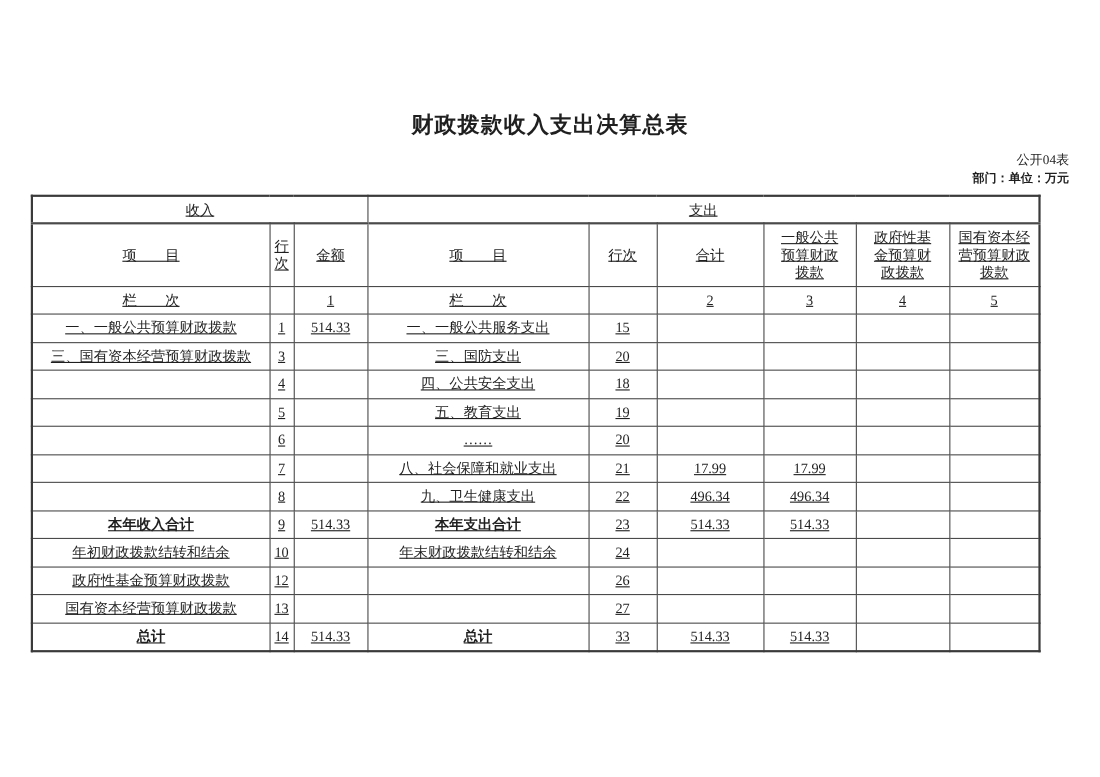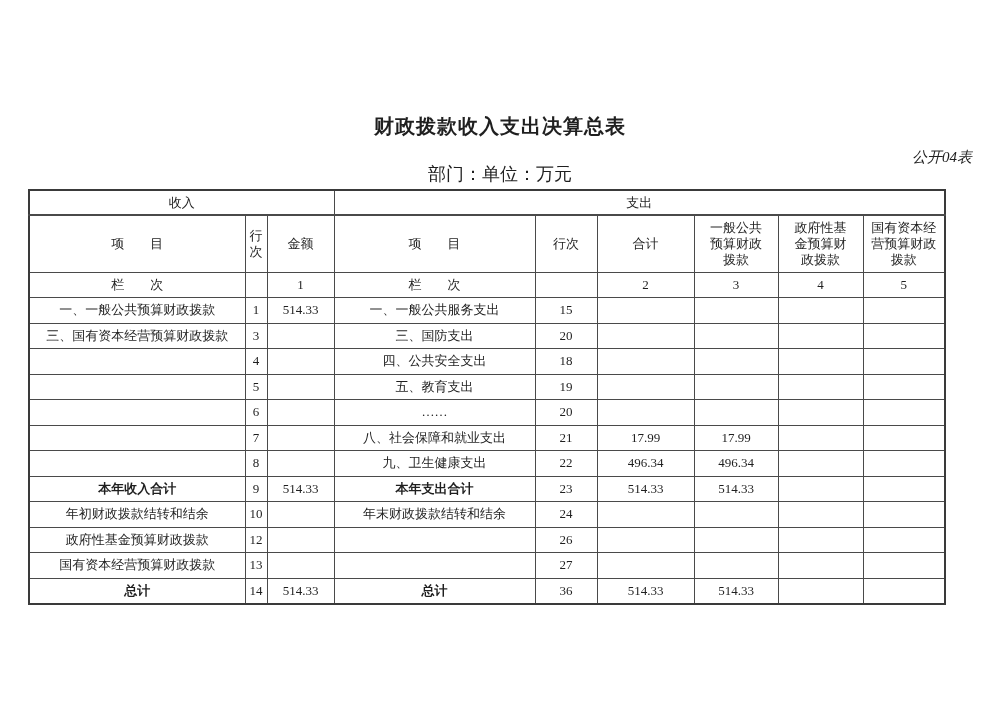--- a/index.html
+++ b/index.html
@@ -2,35 +2,35 @@
 <html><head>
 <meta charset="utf-8">
 <style>
   html,body{margin:0;padding:0;}
   body{
     width:1000px;height:706px;background:#ffffff;
     font-family:"Liberation Serif","DejaVu Serif",serif;
     color:#1f1f1f;
     -webkit-font-smoothing:antialiased;
   }
-  .page{width:944px;margin:16px auto;padding-top:99px;}
+  .page{width:944px;margin:4px auto;padding-top:99px;}
   .title{
     margin:0;text-align:center;font-size:20px;line-height:22px;
     font-weight:bold;letter-spacing:1px;
   }
   .table-code{
-    margin-top:13px;text-align:right;font-size:15px;line-height:14px;font-style:italic;
+    margin-top:13px;text-align:right;font-size:12px;line-height:14px;
   }
   .meta-row{
-    margin-top:3px;display:flex;justify-content:center;
-    font-size:18px;line-height:14px;
+    margin-top:3px;display:flex;justify-content:flex-end;
+    font-size:11px;line-height:14px;font-weight:bold;
   }
   table.main{
     margin-top:8px;width:916px;table-layout:fixed;
-    border-collapse:collapse;border:2px solid #3a3a3a;
+    border-collapse:collapse;border:2px solid #3a3a3a;text-decoration:underline;
   }
   table.main td{
     border:1px solid #4a4a4a;font-size:13px;vertical-align:middle;
     padding:0 4px;overflow:hidden;white-space:nowrap;
     text-align:center;
   }
   tr.section-row td{height:23px;border-bottom-width:2px;}
   tr.header-row td{height:56px;white-space:pre-line;line-height:16px;}
   tr.index-row td{height:24px;}
   tr.dr td{height:24.5px;}
@@ -237,21 +237,21 @@
       <td></td>
       <td></td>
       <td></td>
     </tr>
 
     <tr class="dr">
       <td class="bold">总计</td>
       <td>14</td>
       <td class="amt">514.33</td>
       <td class="bold">总计</td>
-      <td>36</td>
+      <td>33</td>
       <td>514.33</td>
       <td>514.33</td>
       <td></td>
       <td></td>
     </tr>
   </tbody>
     </table>
 
 
 </div>

